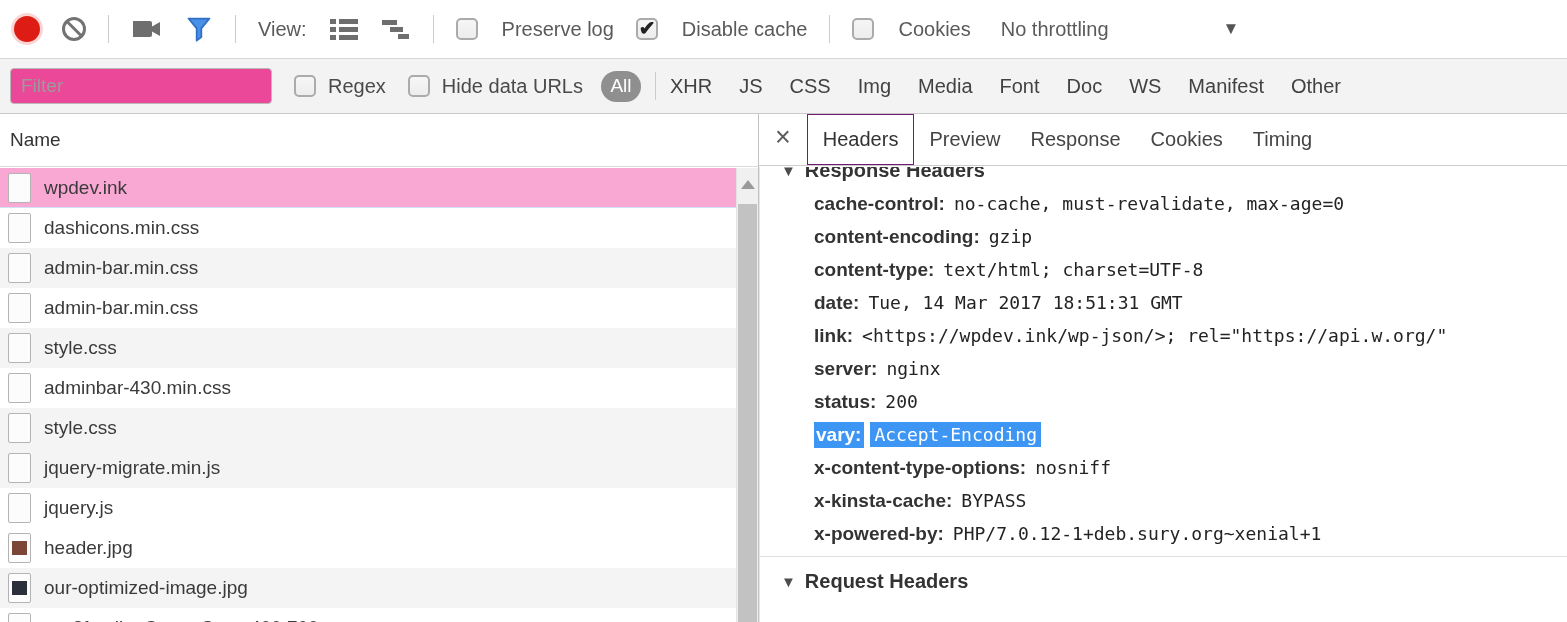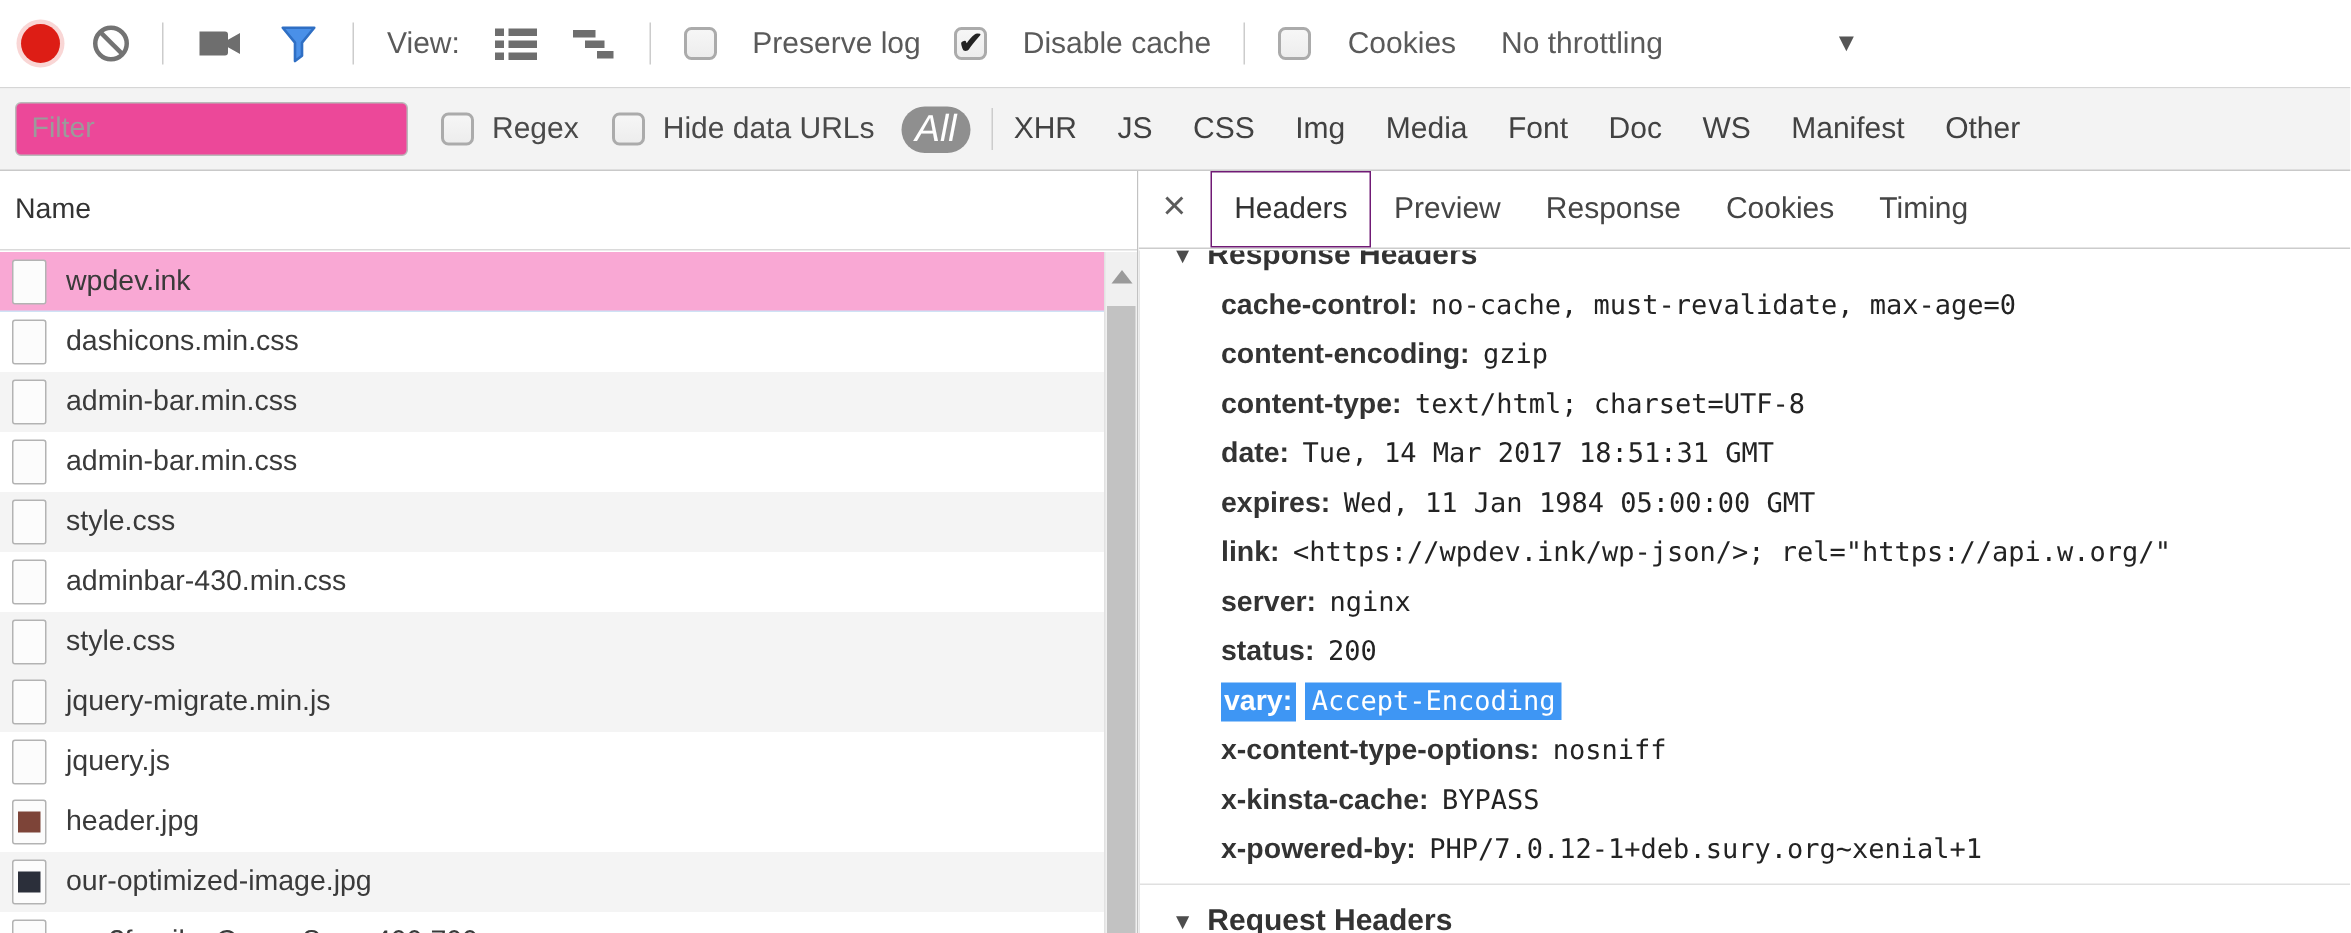--- a/index.html
+++ b/index.html
@@ -41,22 +41,22 @@
   }
   .filter-input {
     width:262px; height:36px; border:1px solid #b9b9b9; border-radius:4px;
     font-family:"Liberation Sans",sans-serif; font-size:19px; color:#333;
     padding:0 10px; outline:none; background:#ec4899;
   }
   .filter-input::placeholder { color:#9b9b9b; }
   .row2 .chk { margin-left:22px; margin-right:12px; }
   .pill {
     margin-left:18px; height:31px; min-width:40px; padding:0 9px; border-radius:16px;
-    background:#8f8f8f; color:#fff; font-size:25px;
-    display:flex; align-items:center; justify-content:center; flex:none;font-style:italic;
+    background:#8f8f8f; color:#fff; font-size:19px;
+    display:flex; align-items:center; justify-content:center; flex:none;
   }
   .row2 .sep { margin:0 14px; }
   .ftype { margin-right:27px; color:#424242; cursor:default;text-align:center; }
 
   
   .main { display:flex; height:522px; }
 
   
   .left { width:759px; flex:none; border-right:1px solid #c2c2c2; position:relative; background:#fff; }
   .name-header { height:53px; border-bottom:1px solid #dadada; display:flex; align-items:center;
@@ -274,24 +274,20 @@
   </div>
           <div class="hline">
     <span class="hkey">content-type:</span>
     <span class="hval">text/html; charset=UTF-8</span>
   </div>
           <div class="hline">
     <span class="hkey">date:</span>
     <span class="hval">Tue, 14 Mar 2017 18:51:31 GMT</span>
   </div>
           <div class="hline">
-    <span class="hkey">expires:</span>
-    <span class="hval">Wed, 11 Jan 1984 05:00:00 GMT</span>
-  </div>
-          <div class="hline">
     <span class="hkey">link:</span>
     <span class="hval">&lt;https://wpdev.ink/wp-json/&gt;; rel="https://api.w.org/"</span>
   </div>
           <div class="hline">
     <span class="hkey">server:</span>
     <span class="hval">nginx</span>
   </div>
           <div class="hline">
     <span class="hkey">status:</span>
     <span class="hval">200</span>

